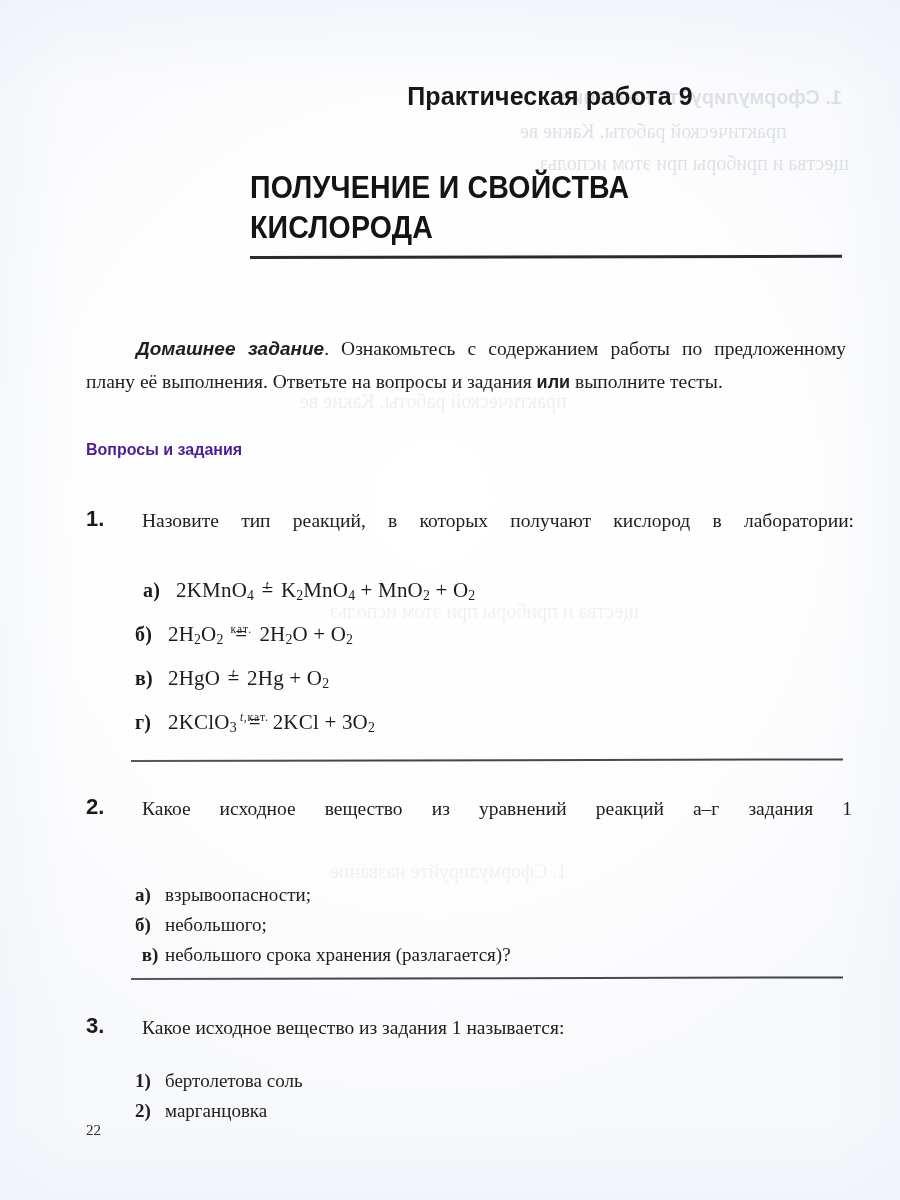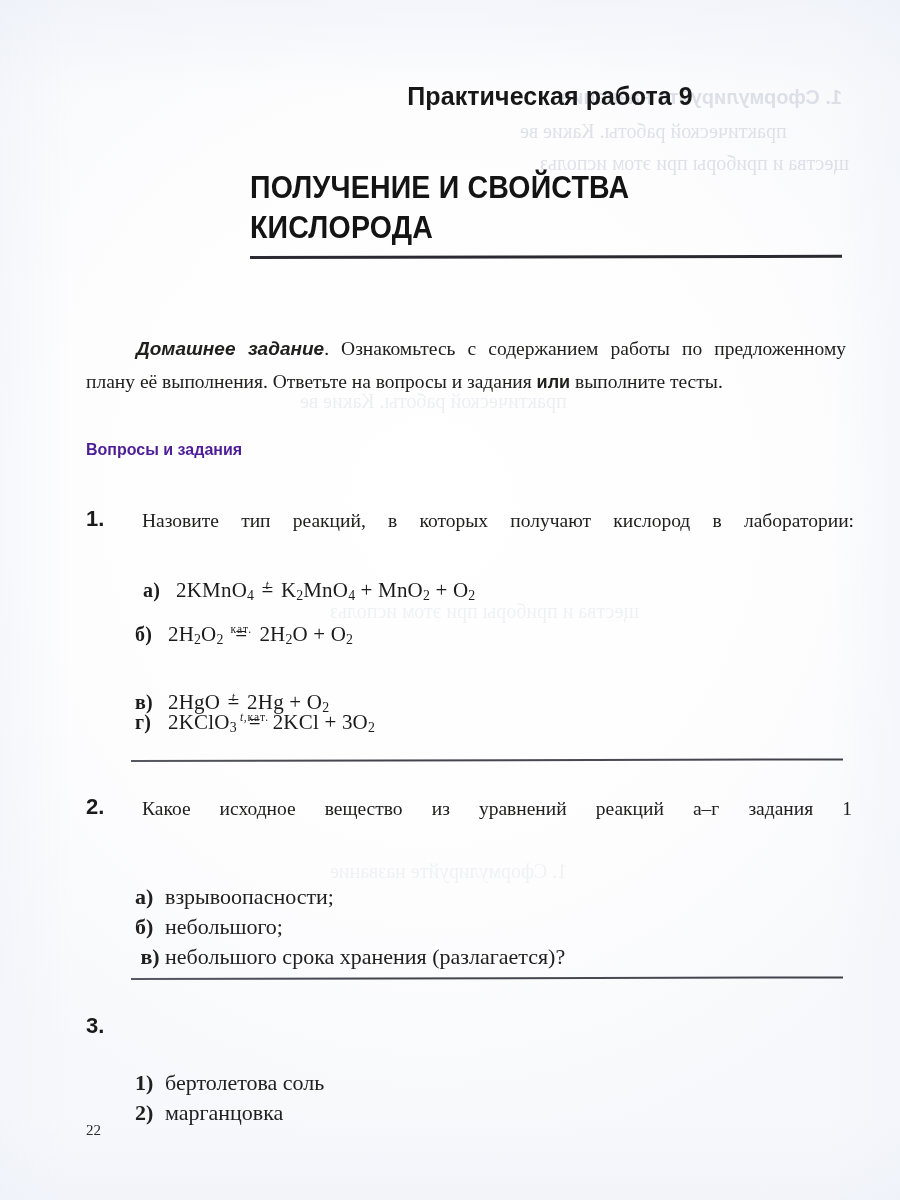--- a/index.html
+++ b/index.html
@@ -150,21 +150,21 @@
   }
   .q-body.spread::after {
     content: "";
     display: inline-block;
     width: 100%;
   }
 
   
   .opt {
     position: absolute;
-    font-size: 22px;
+    font-size: 19px;
     color: #20201f;
     white-space: nowrap;
   }
   .opt .lbl {
     display: inline-block;
     width: 30px;
     font-weight: bold;
   }
 
   
@@ -260,21 +260,21 @@
   <div class="q-body spread" style="top:504px; width:712px;">Назовите тип реакций, в которых получают кислород в лаборатории:</div>
 
   <div class="eq" style="left:135px; top:578px;margin-left:8px;">
     <span class="lbl">а)</span><span>2KMnO<sub>4</sub></span><span class="eqs"><span class="cond"><span>t</span></span>&nbsp;=&nbsp;</span><span>K<sub>2</sub>MnO<sub>4</sub> + MnO<sub>2</sub> + O<sub>2</sub></span>
   </div>
 
   <div class="eq" style="left:135px; top:622px;">
     <span class="lbl">б)</span><span>2H<sub>2</sub>O<sub>2</sub></span><span class="gap"></span><span class="eqs"><span class="cond"><span class="up">кат.</span></span>=</span><span class="gap"></span><span>2H<sub>2</sub>O + O<sub>2</sub></span>
   </div>
 
-  <div class="eq" style="left:135px; top:666px;margin-top:24px;">
+  <div class="eq" style="left:135px; top:666px;">
     <span class="lbl">в)</span><span>2HgO</span><span class="eqs"><span class="cond"><span>t</span></span>&nbsp;=&nbsp;</span><span>2Hg + O<sub>2</sub></span>
   </div>
 
   <div class="eq" style="left:135px; top:710px;">
     <span class="lbl">г)</span><span>2KClO<sub>3</sub></span><span class="gap"></span><span class="eqs"><span class="cond"><span>t</span><span class="up">,кат.</span></span>=</span><span class="gap"></span><span>2KCl + 3O<sub>2</sub></span>
   </div>
 
   <div class="rule" style="top:760px;"></div>
 
   <div class="q-num" style="top:794px;">2.</div>
@@ -286,20 +286,21 @@
   <div class="opt" style="left:135px; top:914px;">
     <span class="lbl">б)</span><span>небольшого;</span>
   </div>
   <div class="opt" style="left:135px; top:944px;text-align:center;">
     <span class="lbl">в)</span><span>небольшого срока хранения (разлагается)?</span>
   </div>
 
   <div class="rule" style="top:978px;"></div>
 
   <div class="q-num" style="top:1013px;">3.</div>
+  <div class="q-body" style="top:1011px;">Какое исходное вещество из задания 1 называется:</div>
 
   <div class="opt" style="left:135px; top:1070px;">
     <span class="lbl">1)</span><span>бертолетова соль</span>
   </div>
   <div class="opt" style="left:135px; top:1100px;">
     <span class="lbl">2)</span><span>марганцовка</span>
   </div>
 
   <div class="folio">22</div>
 

